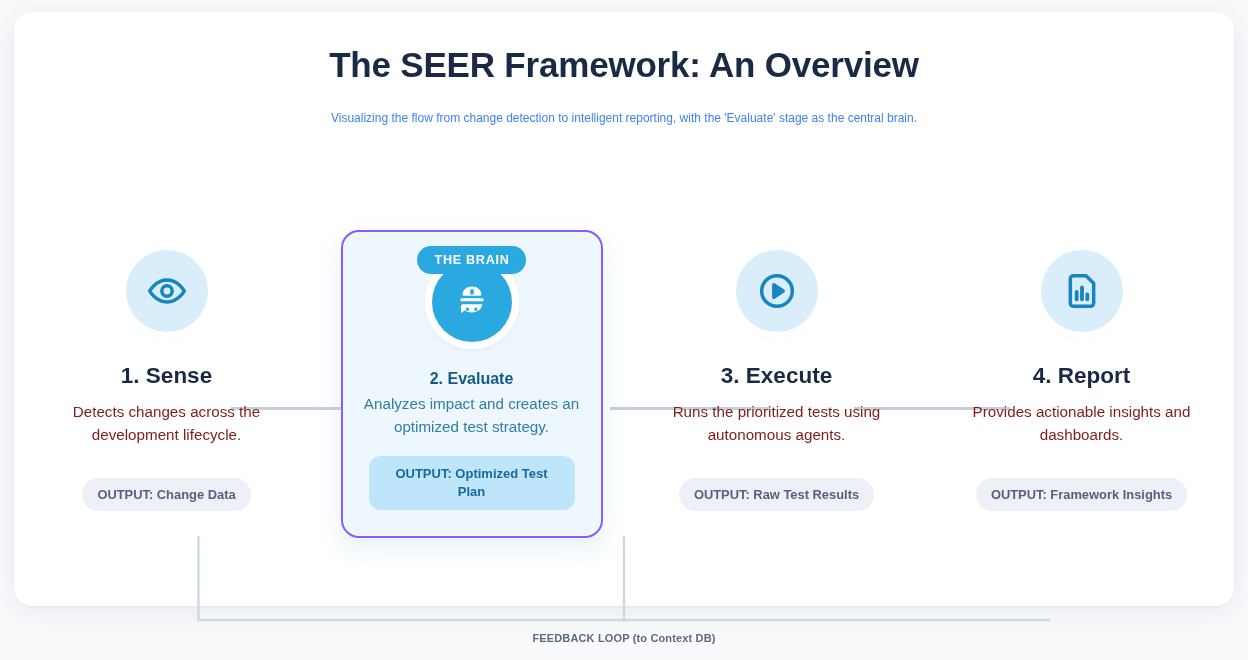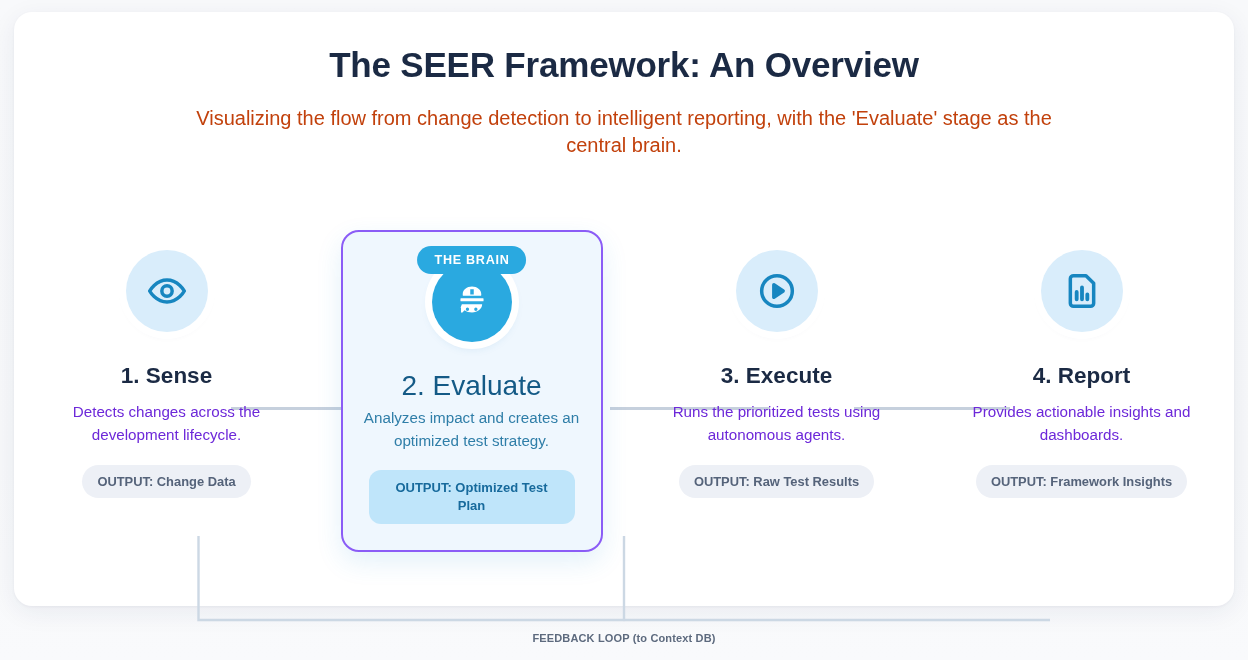--- a/index.html
+++ b/index.html
@@ -33,23 +33,23 @@
   .title {
     margin: 0;
     font-size: 35px;
     font-weight: bold;
     color: #1b2a44;
     letter-spacing: -0.2px;
   }
   .subtitle {
     margin: 20px auto 0;
     width: 920px;
-    font-size: 20px;
+    font-size: 12px;
     line-height: 27px;
-    color: #c2410c;
+    color: #3b82f6;
     font-weight: normal;
   }
 
   
   .flow {
     position: absolute;
     left: 0; top: 176px;
     width: 1220px; height: 420px;
   }
 
@@ -99,24 +99,24 @@
     background: #ffffff;
     padding: 0 14px;
     line-height: 28px;
   }
   .stage-desc {
     margin-top: 10px;
     width: 250px;
     text-align: center;
     font-size: 15.2px;
     line-height: 23px;
-    color: #6d28d9;
+    color: #7f1d1d;
   }
   .pill {
-    margin-top: 19px;
+    margin-top: 32px;
     background: #edf0f6;
     color: #55637a;
     font-size: 12.9px;
     font-weight: bold;
     padding: 8px 15px;
     border-radius: 999px;
     text-align: center;
     line-height: 17px;
   }
 
@@ -158,22 +158,22 @@
   }
   .brain-icon-circle {
     width: 80px; height: 80px;
     border-radius: 50%;
     background: #2aa9e0;
     display: flex; align-items: center; justify-content: center;
     box-shadow: 0 0 0 7px #ffffff, 0 4px 11px rgba(30,120,180,.22);
   }
   .brain-title {
     margin-top: 28px;
-    font-size: 28px;
-    font-weight: normal;
+    font-size: 16px;
+    font-weight: bold;
     color: #145a86;
     text-align: center;
   }
   .brain-desc {
     margin-top: 4px;
     width: 226px;
     text-align: center;
     font-size: 15.2px;
     line-height: 23px;
     color: #2f7ea8;

